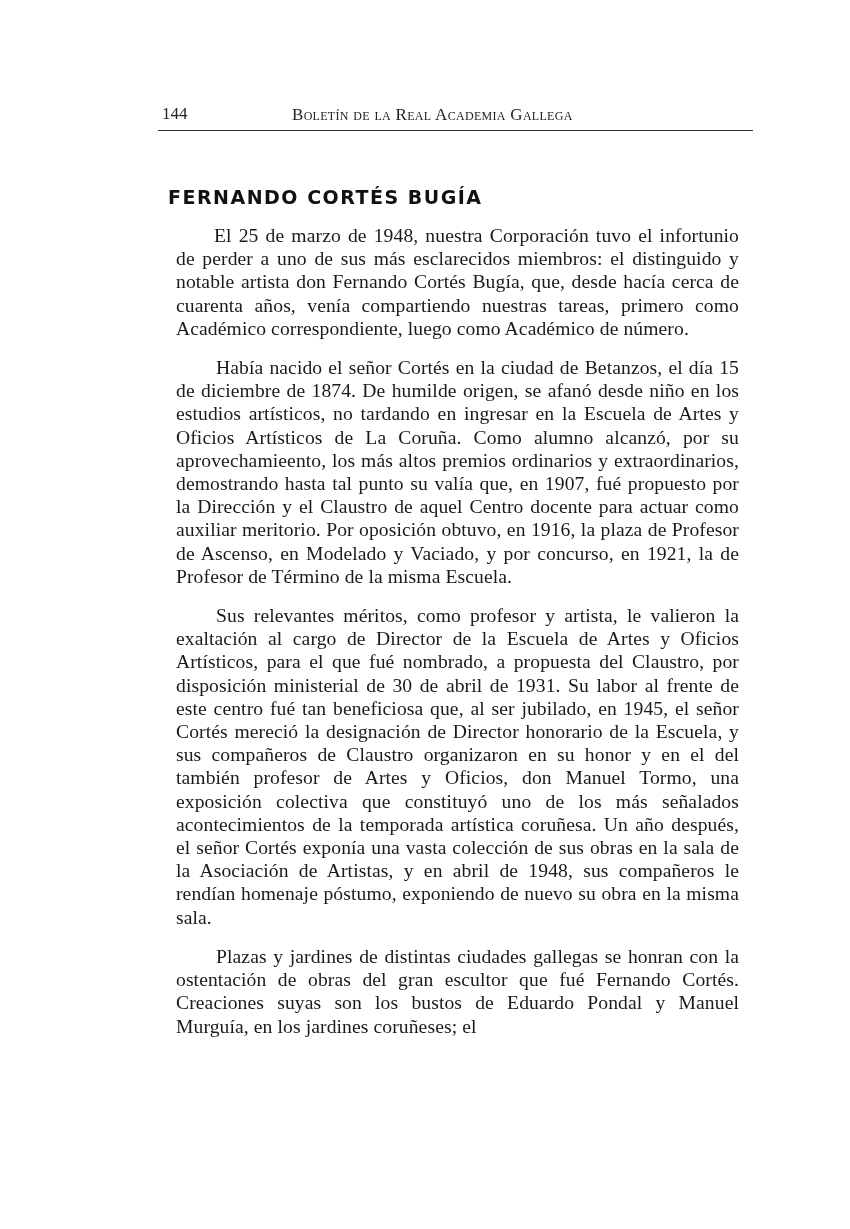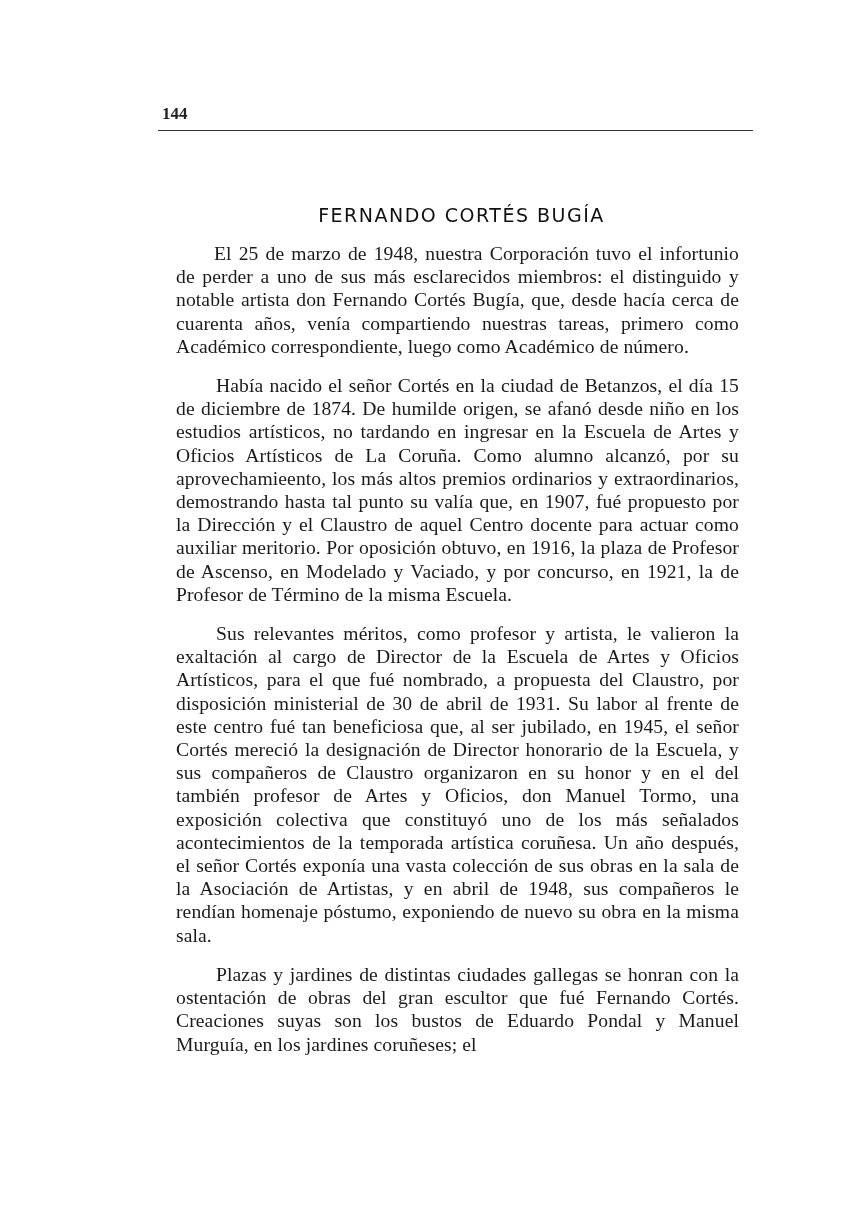--- a/index.html
+++ b/index.html
@@ -5,47 +5,48 @@
     html, body { margin: 0; padding: 0; background: #ffffff; }
     body { width: 850px; height: 1229px; position: relative; overflow: hidden; }
     .page {
       position: absolute; left: 160px; top: 104px; width: 595px;
       color: #1a1a1a;
       font-family: "DejaVu Serif", "Liberation Serif", serif;
     }
     .running-head {
       position: relative; height: 24px;
       font-family: "Liberation Serif", serif;
-      font-weight: bold; font-size: 17px; color: #222; text-align: center;
+      font-weight: normal; font-size: 17px; color: #222; text-align: center;
     }
     .running-head .pageno { position: absolute; left: 2px; top: 0; }
     .running-head .journal {
       position: absolute; left: 132px; top: 1px;
       font-variant: small-caps; letter-spacing: 0.3px; font-size: 17px;
     }
     .rule { position: absolute; left: -2px; top: 26px; width: 595px; border-top: 1.5px solid #333; }
     .title {
-      margin-top: 76px; text-align: center;
+      margin-top: 58px; 
       font-family: "DejaVu Sans", sans-serif; font-size: 19px;
-      letter-spacing: 1.5px; color: #111; padding-left: 8px;
+      letter-spacing: 1.5px; color: #111; padding-left: 8px; font-weight: bold;
     }
     .body { margin-top: 16px; }
     .para {
       margin: 16px; font-family: "Liberation Serif", serif;
       font-size: 19.6px; line-height: 23.2px; text-align: justify;
       text-indent: 40px; color: #1a1a1a; letter-spacing: 0.1px;
     }
     .para.first { text-indent: 38px; }
   </style>
 </head>
 <body>
 
 <div class="page">
   <div class="running-head">
     <span class="pageno">144</span>
+    <span class="journal">Boletín de la Real Academia Gallega</span>
     <div class="rule"></div>
   </div>
 
   <div class="title">FERNANDO CORTÉS BUGÍA</div>
 
   <div class="body">
     <p class="para first">El 25 de marzo de 1948, nuestra Corporación tuvo el infortunio de perder a uno de sus más esclarecidos miembros: el distinguido y notable artista don Fernando Cortés Bugía, que, desde hacía cerca de cuarenta años, venía compartiendo nuestras tareas, primero como Académico correspondiente, luego como Académico de número.</p>
     <p class="para">Había nacido el señor Cortés en la ciudad de Betanzos, el día 15 de diciembre de 1874. De humilde origen, se afanó desde niño en los estudios artísticos, no tardando en ingresar en la Escuela de Artes y Oficios Artísticos de La Coruña. Como alumno alcanzó, por su aprovechamieento, los más altos premios ordinarios y extraordinarios, demostrando hasta tal punto su valía que, en 1907, fué propuesto por la Dirección y el Claustro de aquel Centro docente para actuar como auxiliar meritorio. Por oposición obtuvo, en 1916, la plaza de Profesor de Ascenso, en Modelado y Vaciado, y por concurso, en 1921, la de Profesor de Término de la misma Escuela.</p>
     <p class="para">Sus relevantes méritos, como profesor y artista, le valieron la exaltación al cargo de Director de la Escuela de Artes y Oficios Artísticos, para el que fué nombrado, a propuesta del Claustro, por disposición ministerial de 30 de abril de 1931. Su labor al frente de este centro fué tan beneficiosa que, al ser jubilado, en 1945, el señor Cortés mereció la designación de Director honorario de la Escuela, y sus compañeros de Claustro organizaron en su honor y en el del también profesor de Artes y Oficios, don Manuel Tormo, una exposición colectiva que constituyó uno de los más señalados acontecimientos de la temporada artística coruñesa. Un año después, el señor Cortés exponía una vasta colección de sus obras en la sala de la Asociación de Artistas, y en abril de 1948, sus compañeros le rendían homenaje póstumo, exponiendo de nuevo su obra en la misma sala.</p>
     <p class="para">Plazas y jardines de distintas ciudades gallegas se honran con la ostentación de obras del gran escultor que fué Fernando Cortés. Creaciones suyas son los bustos de Eduardo Pondal y Manuel Murguía, en los jardines coruñeses; el</p>

